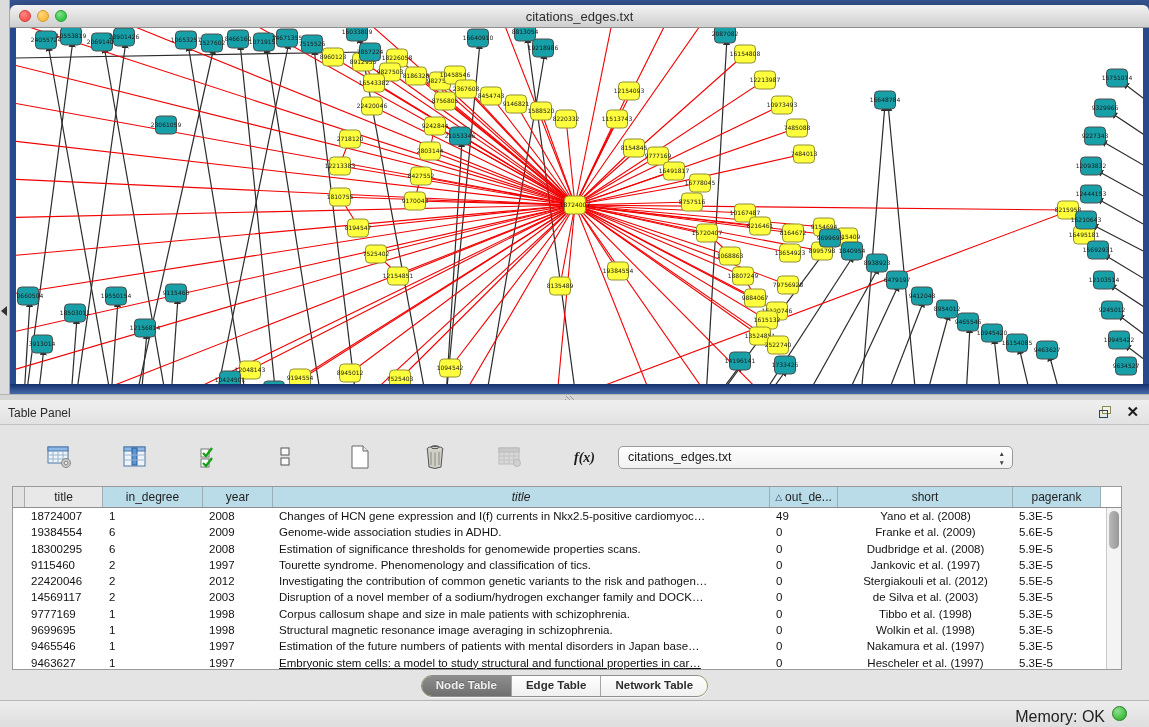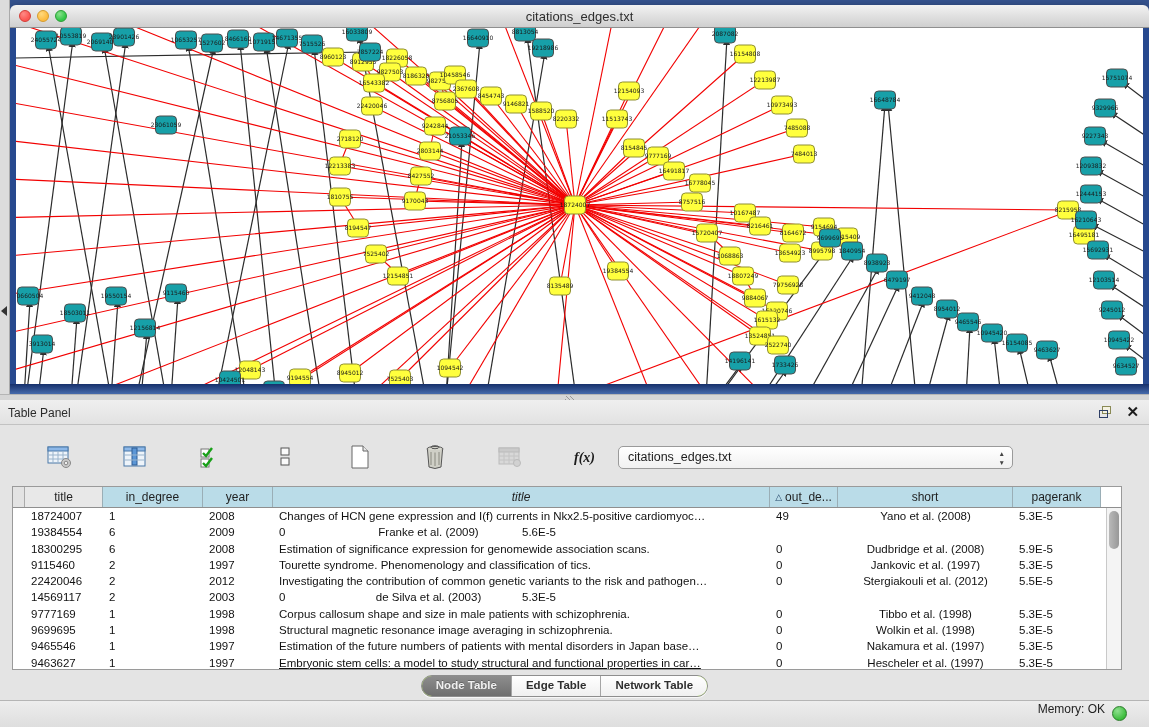--- a/index.html
+++ b/index.html
@@ -61,21 +61,21 @@
 
   
   #tab-bar { position:absolute; left:0; top:250px; width:1129px; display:flex; justify-content:center; }
   #segmented { display:flex; border:1px solid #8e8e8e; border-radius:11px; overflow:hidden; background:#bef264; box-shadow:0 1px 0 rgba(255,255,255,.7);text-align:right; }
   .seg { height:20px; line-height:19px; padding:0 14px; font-size:11.5px; font-weight:bold; color:#2e2e2e; border-right:1px solid #a5a5a5; background:linear-gradient(#ffffff,#f0f0f0); }
   .seg:last-child { border-right:none; }
   .seg.sel { background:linear-gradient(#8d8d8d,#6f6f6f); color:#efefef; text-shadow:0 -1px 0 rgba(0,0,0,.25); }
 
   
   #status-bar { position:absolute; left:0; top:700px; width:1149px; height:27px; background:linear-gradient(#ededed,#dedede); border-top:1px solid #b5b5b5; }
-  #mem-label { position:absolute; right:44px; top:1px; font-size:12px; color:#222; }
+  #mem-label { position:absolute; right:44px; top:7px; font-size:16px; color:#222; }
   #mem-dot { position:absolute; right:22px; top:5px; width:15px; height:15px; border-radius:50%; background:radial-gradient(circle at 35% 30%, #8fe08f, #3dbd3d 70%); border:1px solid #2a7c2a; }
 </style>
 </head>
 <body>
 
 <div id="app">
 
   <div id="desktop">
     <div id="net-window">
       <div id="titlebar">
@@ -806,30 +806,31 @@
             <div class="td" style="width: 497px;">Changes of HCN gene expression and I(f) currents in Nkx2.5-positive cardiomyoc…</div>
             <div class="td" style="width: 68px;">49</div>
             <div class="td center" style="width: 175px;">Yano et al. (2008)</div>
             <div class="td" style="width: 88px;">5.3E-5</div>
           </div>
           <div class="tr">
             <div class="td gutter" style="width: 12px;"></div>
             <div class="td" style="width: 78px;">19384554</div>
             <div class="td" style="width: 100px;">6</div>
             <div class="td" style="width: 70px;">2009</div>
+            <div class="td" style="width: 497px;">Genome-wide association studies in ADHD.</div>
             <div class="td" style="width: 68px;">0</div>
             <div class="td center" style="width: 175px;">Franke et al. (2009)</div>
             <div class="td" style="width: 88px;">5.6E-5</div>
           </div>
           <div class="tr">
             <div class="td gutter" style="width: 12px;"></div>
             <div class="td" style="width: 78px;">18300295</div>
             <div class="td" style="width: 100px;">6</div>
             <div class="td" style="width: 70px;">2008</div>
-            <div class="td" style="width: 497px;">Estimation of significance expression for genomewide association scans.</div>
+            <div class="td" style="width: 497px;">Estimation of significance thresholds for genomewide properties scans.</div>
             <div class="td" style="width: 68px;">0</div>
             <div class="td center" style="width: 175px;">Dudbridge et al. (2008)</div>
             <div class="td" style="width: 88px;">5.9E-5</div>
           </div>
           <div class="tr">
             <div class="td gutter" style="width: 12px;"></div>
             <div class="td" style="width: 78px;">9115460</div>
             <div class="td" style="width: 100px;">2</div>
             <div class="td" style="width: 70px;">1997</div>
             <div class="td" style="width: 497px;">Tourette syndrome. Phenomenology and classification of tics.</div>
@@ -845,20 +846,21 @@
             <div class="td" style="width: 497px;">Investigating the contribution of common genetic variants to the risk and pathogen…</div>
             <div class="td" style="width: 68px;">0</div>
             <div class="td center" style="width: 175px;">Stergiakouli et al. (2012)</div>
             <div class="td" style="width: 88px;">5.5E-5</div>
           </div>
           <div class="tr">
             <div class="td gutter" style="width: 12px;"></div>
             <div class="td" style="width: 78px;">14569117</div>
             <div class="td" style="width: 100px;">2</div>
             <div class="td" style="width: 70px;">2003</div>
+            <div class="td" style="width: 497px;">Disruption of a novel member of a sodium/hydrogen exchanger family and DOCK…</div>
             <div class="td" style="width: 68px;">0</div>
             <div class="td center" style="width: 175px;">de Silva et al. (2003)</div>
             <div class="td" style="width: 88px;">5.3E-5</div>
           </div>
           <div class="tr">
             <div class="td gutter" style="width: 12px;"></div>
             <div class="td" style="width: 78px;">9777169</div>
             <div class="td" style="width: 100px;">1</div>
             <div class="td" style="width: 70px;">1998</div>
             <div class="td" style="width: 497px;">Corpus callosum shape and size in male patients with schizophrenia.</div>

